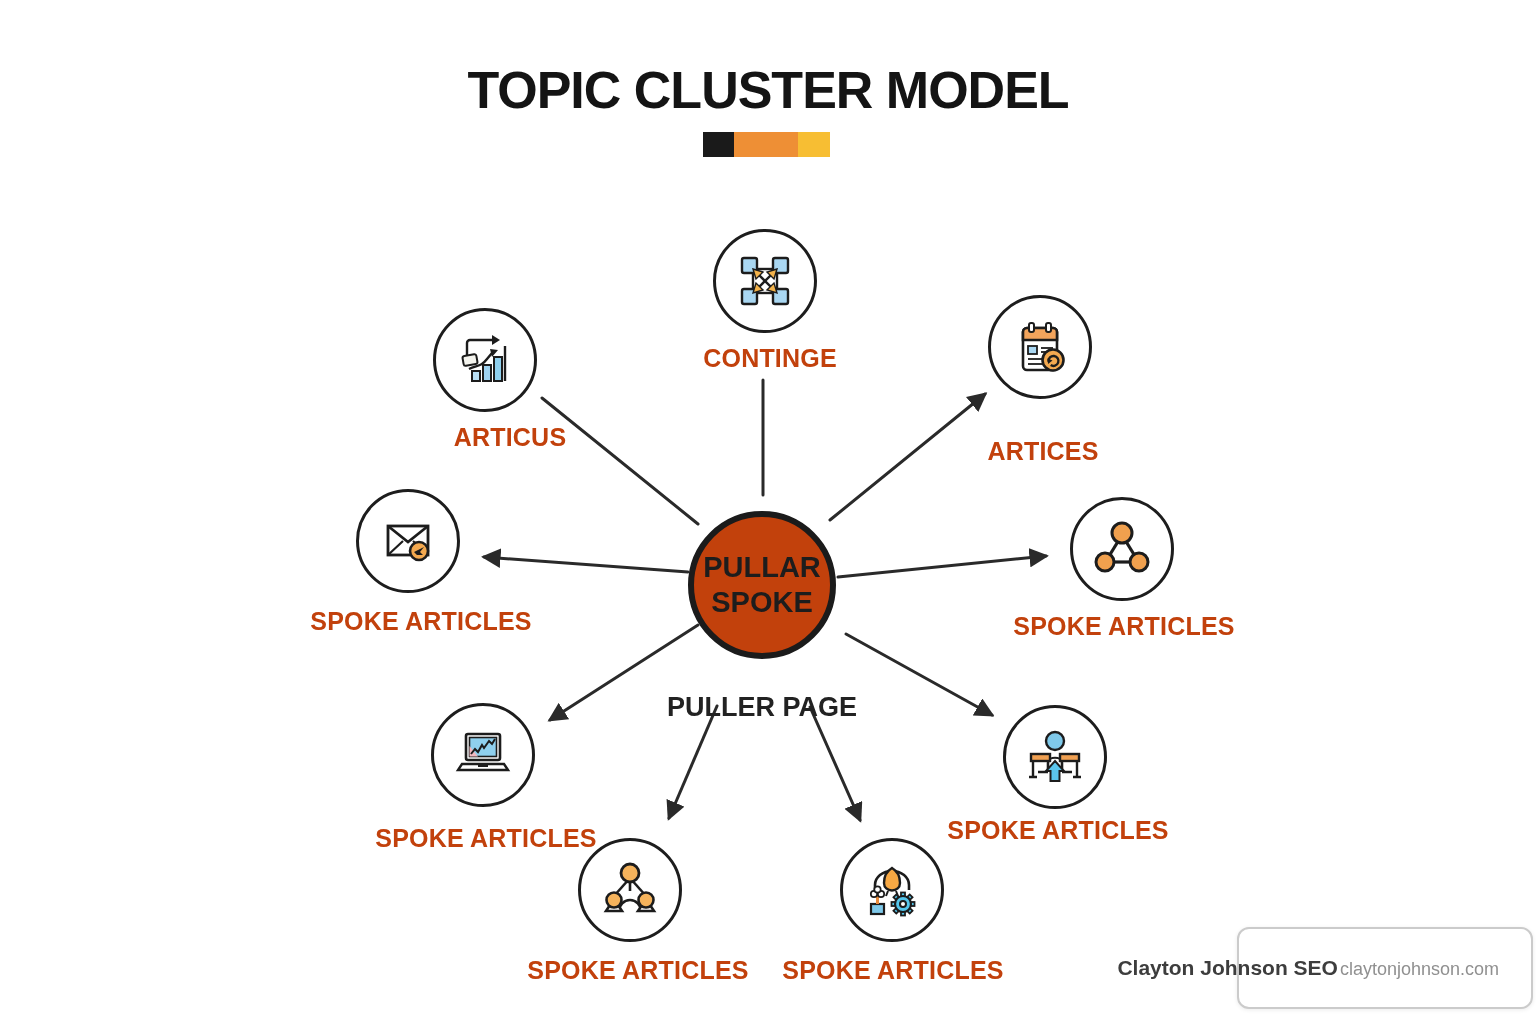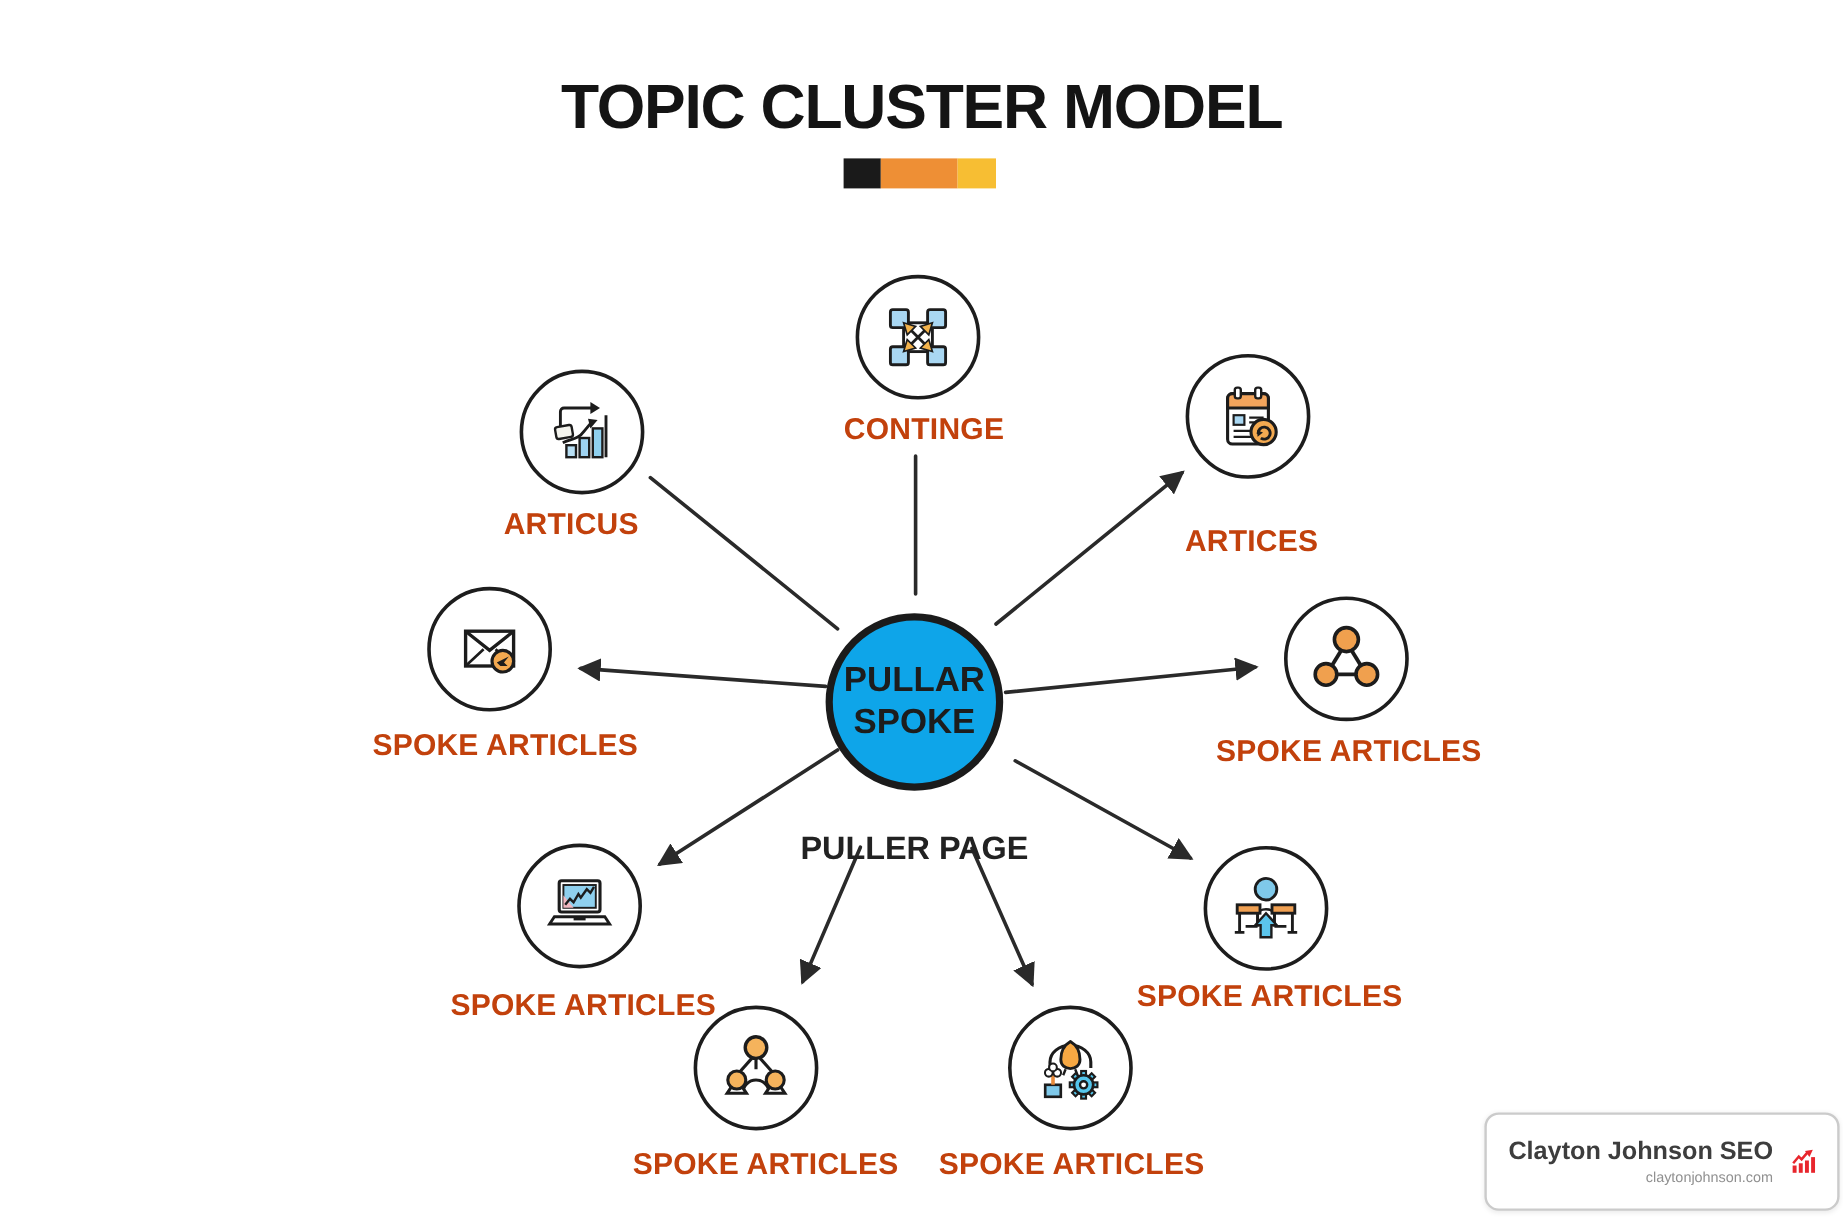--- a/index.html
+++ b/index.html
@@ -15,33 +15,33 @@
   #edges{position:absolute;left:0;top:0;z-index:1;pointer-events:none;}
 
   .node{position:absolute;width:104px;height:104px;border:3.5px solid #1d1d1d;border-radius:50%;
         background:#ffffff;display:flex;align-items:center;justify-content:center;z-index:2;box-sizing:border-box;}
   .node svg{width:64px;height:64px;}
 
   .nlabel{position:absolute;transform:translateX(-50%);font-size:25px;font-weight:600;
           color:#c2410c;white-space:nowrap;letter-spacing:0.2px;z-index:2;}
 
   .hub{position:absolute;left:688px;top:511px;width:148px;height:148px;border-radius:50%;
-       background:#0ea5e9;border:6px solid #1b1b1b;display:flex;flex-direction:column;
+       background:#c2410c;border:6px solid #1b1b1b;display:flex;flex-direction:column;
        align-items:center;justify-content:center;z-index:2;box-sizing:border-box;}
   .hub span{font-size:29px;font-weight:700;color:#1d1d1d;line-height:1.2;}
   .hub-caption{position:absolute;left:762px;top:692px;transform:translateX(-50%);
                font-size:27px;font-weight:600;color:#222222;white-space:nowrap;z-index:2;}
 
   .branding{position:absolute;left:1237px;top:927px;width:296px;height:82px;background:#ffffff;
             border:2px solid #cbcbcb;border-radius:12px;box-shadow:0 1px 4px rgba(0,0,0,0.08);
             display:flex;align-items:center;justify-content:flex-end;gap:14px;
             padding:0 18px;box-sizing:border-box;z-index:3;}
-  .branding .btext{display:flex;flex-direction:column;align-items:flex-end;gap:2px;text-align:right;}
+  .branding .btext{display:flex;flex-direction:row;align-items:flex-end;gap:2px;text-align:right;}
   .branding .bname{font-size:21px;font-weight:700;color:#3d3d3d;white-space:nowrap;}
-  .branding .bsite{font-size:12px;font-weight:400;color:#909090;white-space:nowrap;}
+  .branding .bsite{font-size:18px;font-weight:400;color:#909090;white-space:nowrap;}
 </style>
 </head>
 <body>
 
 <div id="canvas">
 
   <div class="title">TOPIC CLUSTER MODEL</div>
   <div class="accent-bar">
     <div class="seg1"></div>
     <div class="seg2"></div>
@@ -134,21 +134,21 @@
       <polygon points="39,7 47,12 39,17" fill="#1c1c1c"></polygon>
       <line x1="52" y1="18" x2="52" y2="53" stroke="#1c1c1c" stroke-width="2.4"></line>
       <rect x="19" y="43" width="8" height="10" fill="#b8dff4" stroke="#1c1c1c" stroke-width="2"></rect>
       <rect x="30" y="37" width="8" height="16" fill="#9ed2f0" stroke="#1c1c1c" stroke-width="2"></rect>
       <rect x="41" y="29" width="8" height="24" fill="#8fd0ee" stroke="#1c1c1c" stroke-width="2"></rect>
       <rect x="10" y="27" width="14" height="10" rx="2" fill="#f4f4ee" stroke="#1c1c1c" stroke-width="2" transform="rotate(-10 17 32)"></rect>
       <path d="M16,41 C24,37 28,39 34,31 L39,25" fill="none" stroke="#1c1c1c" stroke-width="2.4"></path>
       <polygon points="37,21 45,22 39,29" fill="#1c1c1c"></polygon>
     </svg>
   </div>
-  <div class="nlabel" style="left:476px;top:423px;">ARTICUS</div>
+  <div class="nlabel" style="left:510px;top:423px;">ARTICUS</div>
 
   <div class="node" style="left:356px;top:489px;">
     <svg viewBox="0 0 64 64">
       <rect x="12" y="17" width="40" height="29" fill="#fff" stroke="#1c1c1c" stroke-width="2.8"></rect>
       <path d="M12,17 L32,33 L52,17" fill="none" stroke="#1c1c1c" stroke-width="2.8"></path>
       <path d="M12,46 L27,32 M52,46 L37,32" fill="none" stroke="#1c1c1c" stroke-width="2.2"></path>
       <circle cx="43" cy="42" r="9" fill="#f3a950" stroke="#1c1c1c" stroke-width="2.6"></circle>
       <polygon points="38,43 48,38 44,43 47,46 41,46" fill="#1c1c1c"></polygon>
     </svg>
   </div>

